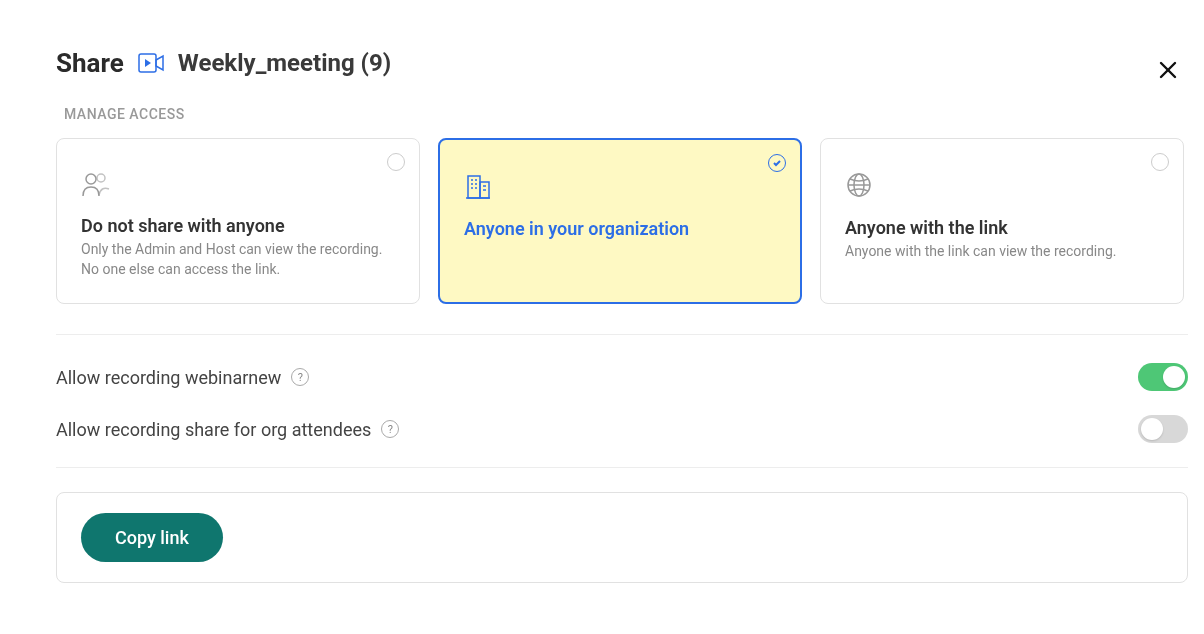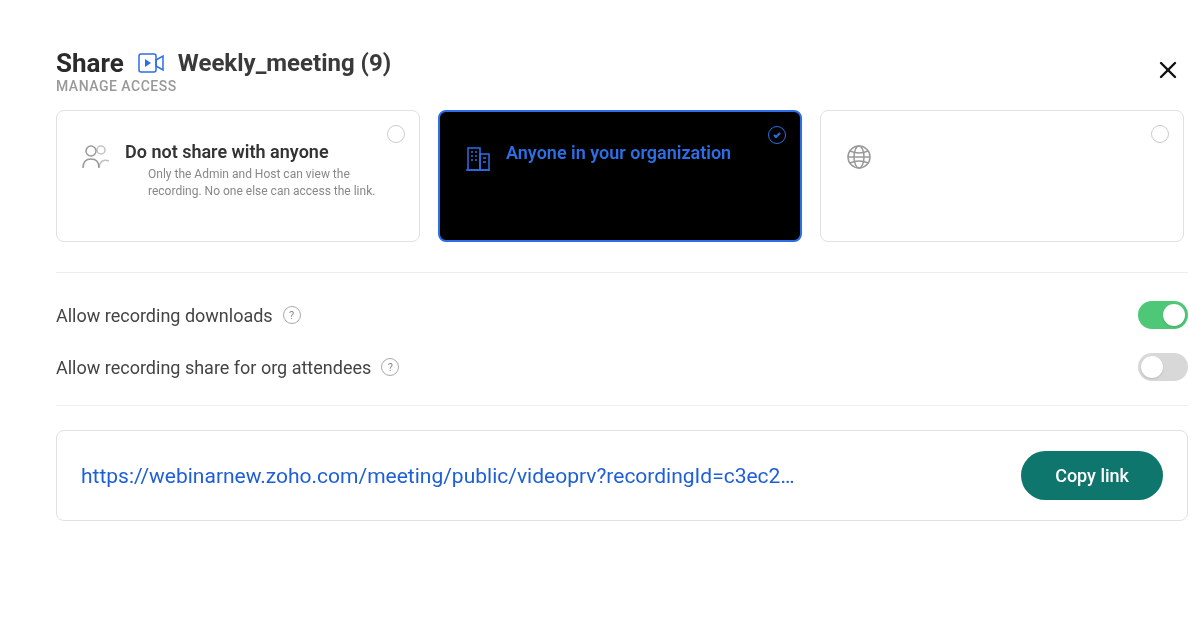--- a/index.html
+++ b/index.html
@@ -17,20 +17,21 @@
       border-radius: 24px;
       padding: 28px 36px 36px 36px;
       width: 1204px;
       height: 634px;
       position: relative;
     }
     .header {
       display: flex;
       align-items: center;
       gap: 14px;
+      margin-bottom: 28px;
     }
     .share-title {
       font-size: 26px;
       font-weight: 700;
       color: #2b2b2b;
     }
     .video-icon {
       display: inline-flex;
       align-items: center;
       color: #2c6ee6;
@@ -47,42 +48,44 @@
       cursor: pointer;
       padding: 6px;
       color: #111;
     }
     .section-label {
       font-size: 14px;
       letter-spacing: 0.5px;
       font-weight: 500;
       color: #999;
       margin-bottom: 16px;
+      margin-left: 8px;
     }
     .access-cards {
       display: flex;
       gap: 18px;
       margin-bottom: 30px;
     }
     .access-card {
       position: relative;
       border: 1px solid #e1e1e1;
       border-radius: 8px;
       padding: 30px 24px 24px 24px;
       width: 364px;
       min-height: 132px;
       cursor: pointer;
       display: flex;
       gap: 14px;
       align-items: flex-start;
       background: #fff;
+      flex-direction: column;
     }
     .access-card.selected {
       border: 2px solid #2c6ee6;
-      background: #000000;
+      background: #fef9c3;
       justify-content: space-between;
     }
     .card-radio {
       position: absolute;
       top: 14px;
       right: 14px;
       width: 18px;
       height: 18px;
       border: 1.5px solid #ccc;
       border-radius: 50%;
@@ -107,24 +110,23 @@
     .card-title {
       font-size: 18px;
       font-weight: 600;
       color: #333;
       margin-bottom: 4px;
     }
     .access-card.selected .card-title {
       color: #2c6ee6;
     }
     .card-desc {
-      font-size: 12px;
+      font-size: 14px;
       line-height: 1.4;
       color: #888;
-      margin-left: 23px;
     }
     .access-card.selected .card-desc {
       color: #5a84d6;
     }
     .divider {
       border: none;
       border-top: 1px solid #ededed;
       margin: 0 0 28px 0;
     }
     .setting-row {
@@ -293,31 +295,33 @@
       <span class="card-icon">
         <svg width="28" height="28" viewBox="0 0 28 28" fill="none" stroke="currentColor" stroke-width="1.5">
           <circle cx="14" cy="14" r="11"></circle>
           <ellipse cx="14" cy="14" rx="5" ry="11"></ellipse>
           <line x1="3" y1="14" x2="25" y2="14"></line>
           <path d="M5 8 Q14 12 23 8"></path>
           <path d="M5 20 Q14 16 23 20"></path>
         </svg>
       </span>
       <div class="card-body">
+        <div class="card-title">Anyone with the link</div>
+        <div class="card-desc">Anyone with the link can view the recording.</div>
       </div>
     </div>
 
   </div>
 
   <hr class="divider">
 
 
   <div class="setting-row">
     <div class="setting-label-wrap">
-      <span class="setting-label">Allow recording downloads</span>
+      <span class="setting-label">Allow recording webinarnew</span>
       <span class="help-icon">?</span>
     </div>
     <div class="toggle on">
       <div class="knob"></div>
     </div>
   </div>
 
   <div class="setting-row">
     <div class="setting-label-wrap">
       <span class="setting-label">Allow recording share for org attendees</span>
@@ -325,18 +329,17 @@
     </div>
     <div class="toggle off">
       <div class="knob"></div>
     </div>
   </div>
 
   <hr class="divider2">
 
   <div class="link-section">
     <div class="link-box">
-      <div class="link-url">https://webinarnew.zoho.com/meeting/public/videoprv?recordingId=c3ec2…</div>
       <button class="copy-btn">Copy link</button>
     </div>
   </div>
 
 </div>
 
 </body></html>

